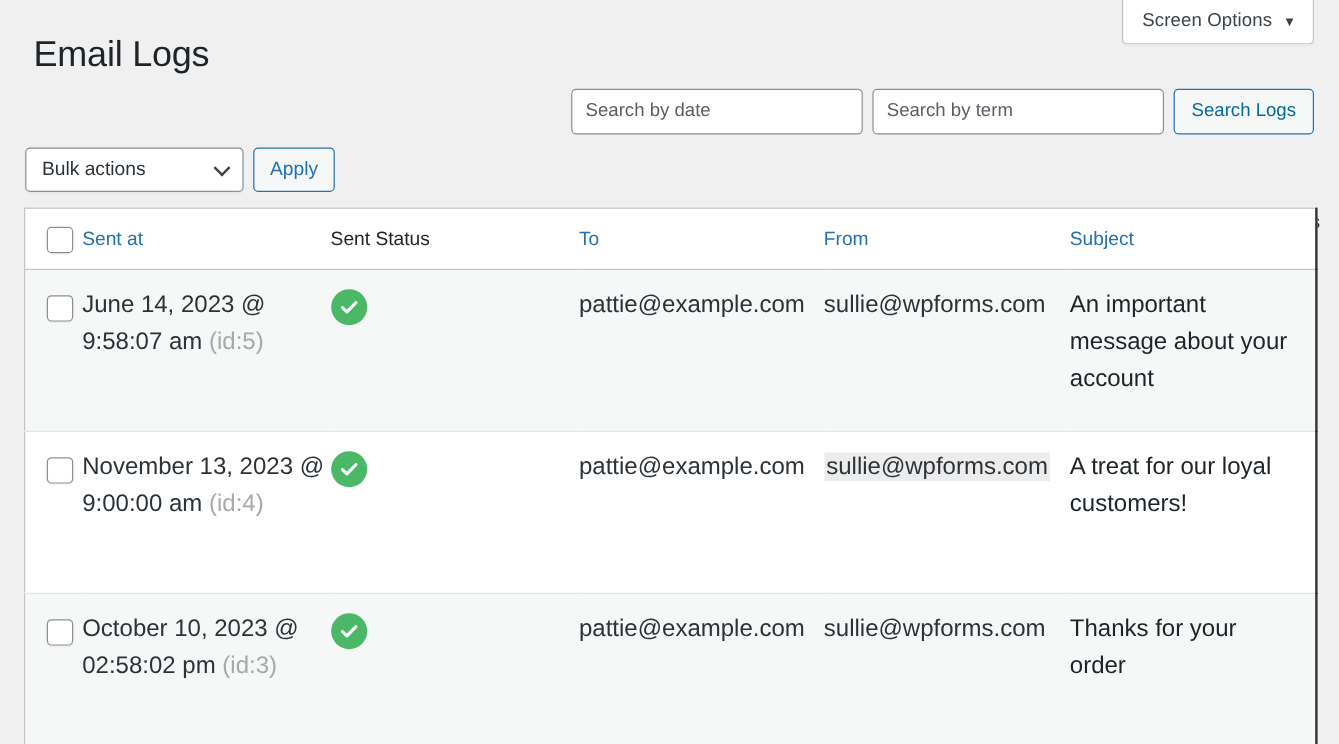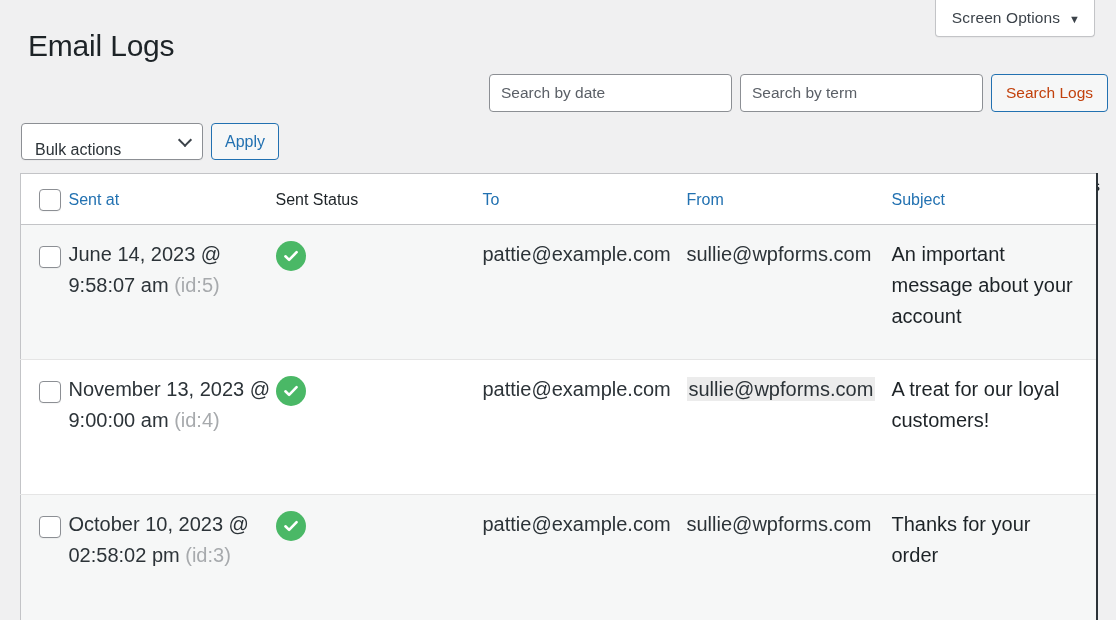--- a/index.html
+++ b/index.html
@@ -56,21 +56,21 @@
     font-size: 30px;
     font-weight: 400;
     color: #1d2327;
     line-height: 1.3;
     letter-spacing: -.2px;
   }
 
   
   .search-row {
     position: absolute;
-    right: 8px;
+    right: 21px;
     top: 74px;
     display: flex;
     align-items: stretch;
     gap: 8px;
   }
   .search-input {
     height: 38px;
     border: 1px solid #8c8f94;
     border-radius: 4px;
     background: #fff;
@@ -83,21 +83,21 @@
   }
   .search-input::placeholder { color: #5a5f66; opacity: 1; }
   #search-date { width: 243px; }
   #search-term { width: 243px; }
   .search-btn {
     height: 38px;
     padding: 0 14px;
     background: #f6f7f7;
     border: 1px solid #2271b1;
     border-radius: 4px;
-    color: #c2410c;
+    color: #0369a1;
     font-family: "Liberation Sans", sans-serif;
     font-size: 15.5px;
     cursor: pointer;
     white-space: nowrap;
   }
 
   
   .bulk-row {
     position: absolute;
     left: 21px;
@@ -107,21 +107,21 @@
     gap: 8px;
   }
   .bulk-select {
     position: relative;
     width: 182px;
     height: 37px;
     background: #fff;
     border: 1px solid #8c8f94;
     border-radius: 4px;
     display: flex;
-    align-items: flex-end;
+    align-items: center;
     padding: 0 13px;
     font-size: 16px;
     color: #2c3338;
     cursor: pointer;
     box-shadow: 0 1px 1px rgba(0,0,0,.03);
   }
   .bulk-select .chev {
     position: absolute;
     right: 12px;
     top: 50%;

